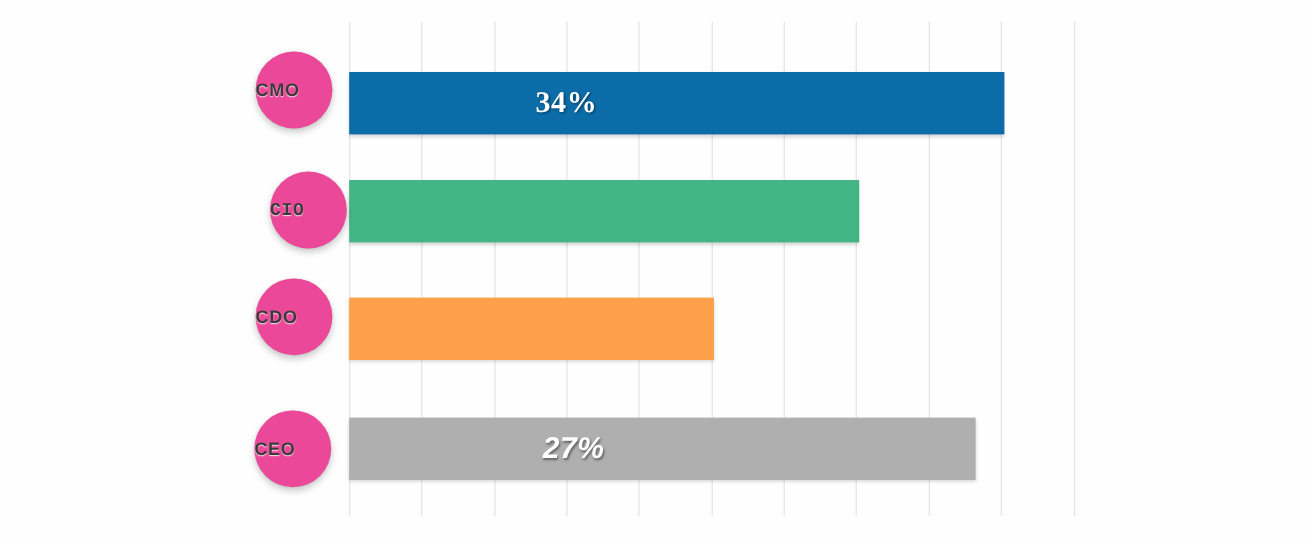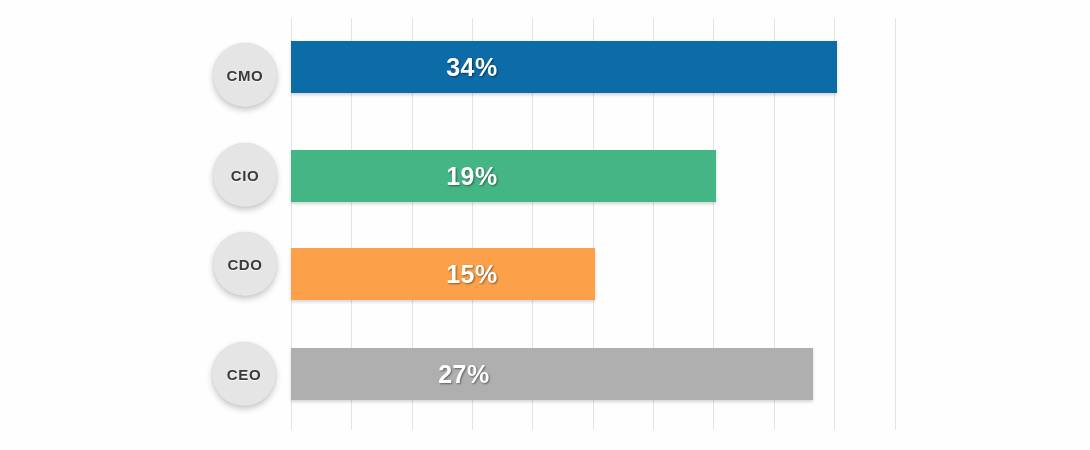--- a/index.html
+++ b/index.html
@@ -66,26 +66,25 @@
     text-align: center;
     pointer-events: none;
   }
 
   
   .category-badge {
     position: absolute;
     width: 64px;
     height: 64px;
     border-radius: 50%;
-    background: #e5e5e5;
+    background: #ec4899;
     box-shadow: 0 3px 6px rgba(0, 0, 0, 0.22),
                 0 0 1px rgba(0, 0, 0, 0.14);
     display: flex;
     align-items: center;
-    justify-content: center;
   }
 
   .category-badge-label {
     font-size: 15px;
     font-weight: bold;
     color: #3a3a3a;
     letter-spacing: 0.6px;
     text-shadow: 0 1px 1px rgba(255, 255, 255, 0.85);
     white-space: nowrap;
   }
@@ -103,44 +102,42 @@
         <div class="gridline" style="left: 181px;"></div>
         <div class="gridline" style="left: 241px;"></div>
         <div class="gridline" style="left: 302px;"></div>
         <div class="gridline" style="left: 362px;"></div>
         <div class="gridline" style="left: 422px;"></div>
         <div class="gridline" style="left: 483px;"></div>
         <div class="gridline" style="left: 543px;"></div>
         <div class="gridline" style="left: 604px;"></div>
       </div>
     <div id="bars-layer">
-        <div class="bar-row" style="top: 23px; width: 100%;">
+        <div class="bar-row" style="top: 42px; width: 100%; font-family: Liberation Serif, serif;">
           <div class="bar" style="width: 546px; background: rgb(11, 108, 168);"></div>
           <div class="bar-value" style="left: 131px; width: 100px;">34%</div>
         </div>
         <div class="bar-row" style="top: 132px; width: 100%;">
           <div class="bar" style="width: 425px; background: rgb(68, 181, 133);"></div>
-          <div class="bar-value" style="left: 131px; width: 100px;">19%</div>
         </div>
         <div class="bar-row" style="top: 230px; width: 100%;">
           <div class="bar" style="width: 304px; background: rgb(252, 161, 74);"></div>
-          <div class="bar-value" style="left: 131px; width: 100px;">15%</div>
         </div>
         <div class="bar-row" style="top: 330px; width: 100%;">
           <div class="bar" style="width: 522px; background: rgb(175, 175, 175);"></div>
-          <div class="bar-value" style="left: 123px; width: 100px;">27%</div>
+          <div class="bar-value" style="left: 137px; width: 100px; font-style: italic;">27%</div>
         </div>
       </div>
   </div>
 
   <div id="badges-layer">
       <div class="category-badge" style="left: 213px; top: 43px;">
         <span class="category-badge-label">CMO</span>
       </div>
-      <div class="category-badge" style="left: 213px; top: 143px;">
+      <div class="category-badge" style="left: 225px; top: 143px; font-family: Liberation Mono, monospace;">
         <span class="category-badge-label">CIO</span>
       </div>
       <div class="category-badge" style="left: 213px; top: 232px;">
         <span class="category-badge-label">CDO</span>
       </div>
       <div class="category-badge" style="left: 212px; top: 342px;">
         <span class="category-badge-label">CEO</span>
       </div>
     </div>
 

